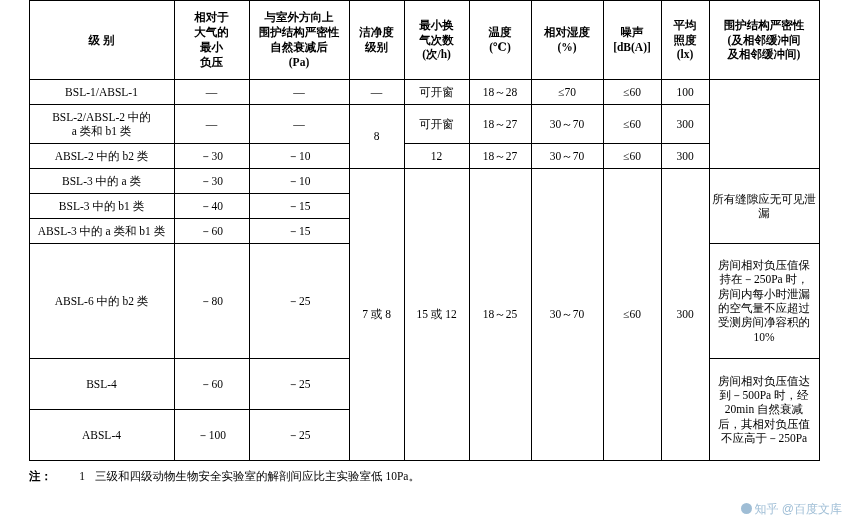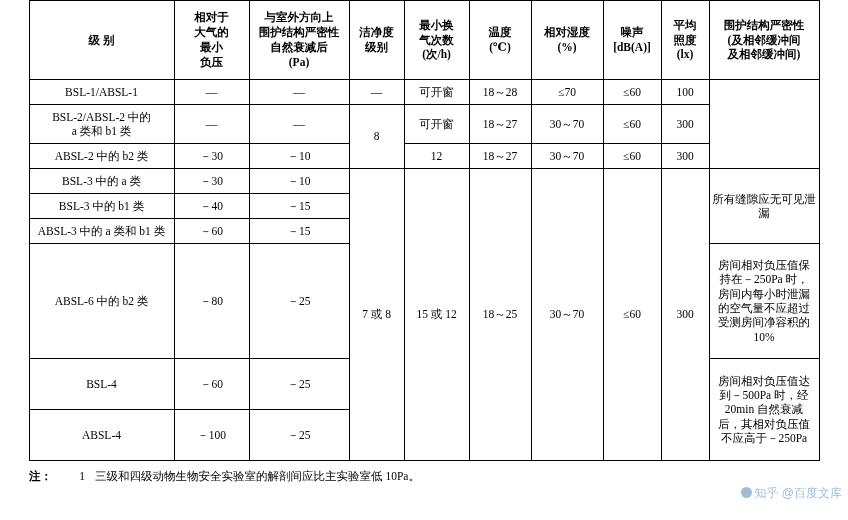--- a/index.html
+++ b/index.html
@@ -79,21 +79,21 @@
     width: 26px;
     flex: 0 0 26px;
     text-align: center;
   }
   .notes .note-text {
     flex: 1 1 auto;
   }
   .watermark {
     position: absolute;
     right: 6px;
-    bottom: 18px;
+    bottom: 2px;
     font-size: 12px;
     color: #7fa8c8;
     opacity: 0.75;
     font-family: "Liberation Sans", sans-serif;
   }
   .wm-icon {
     display: inline-block;
     width: 11px;
     height: 11px;
     border-radius: 50%;

